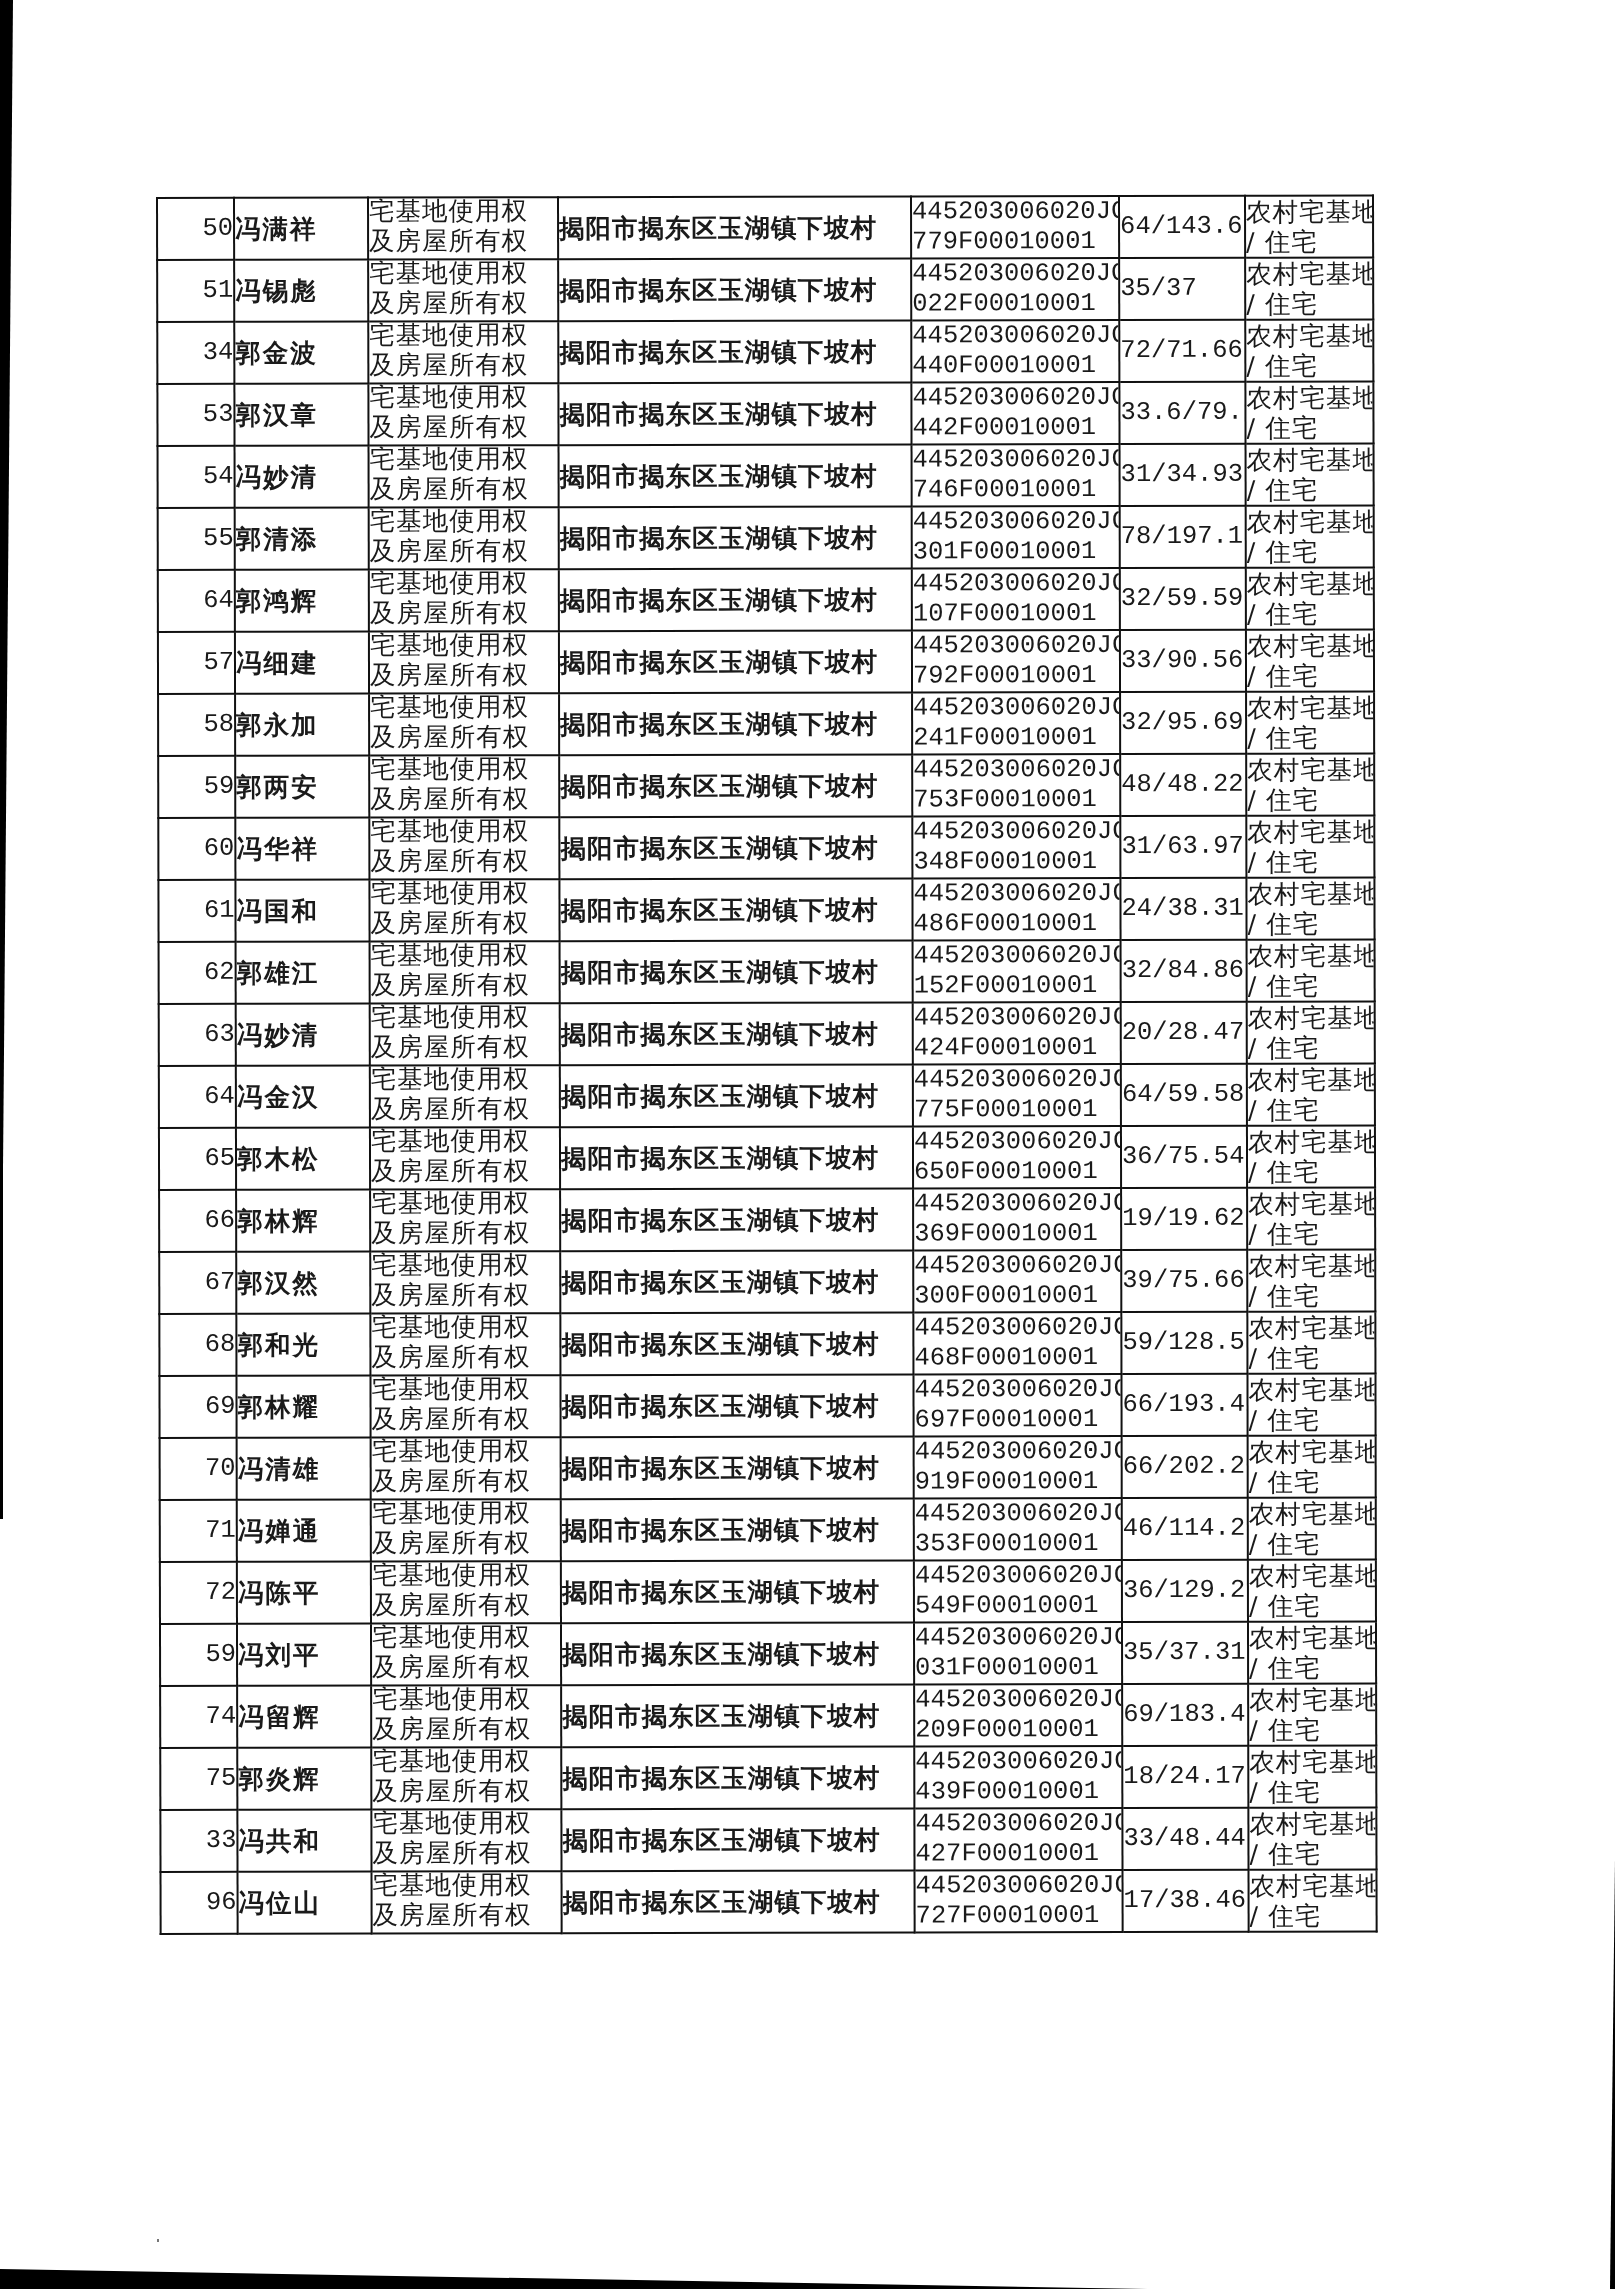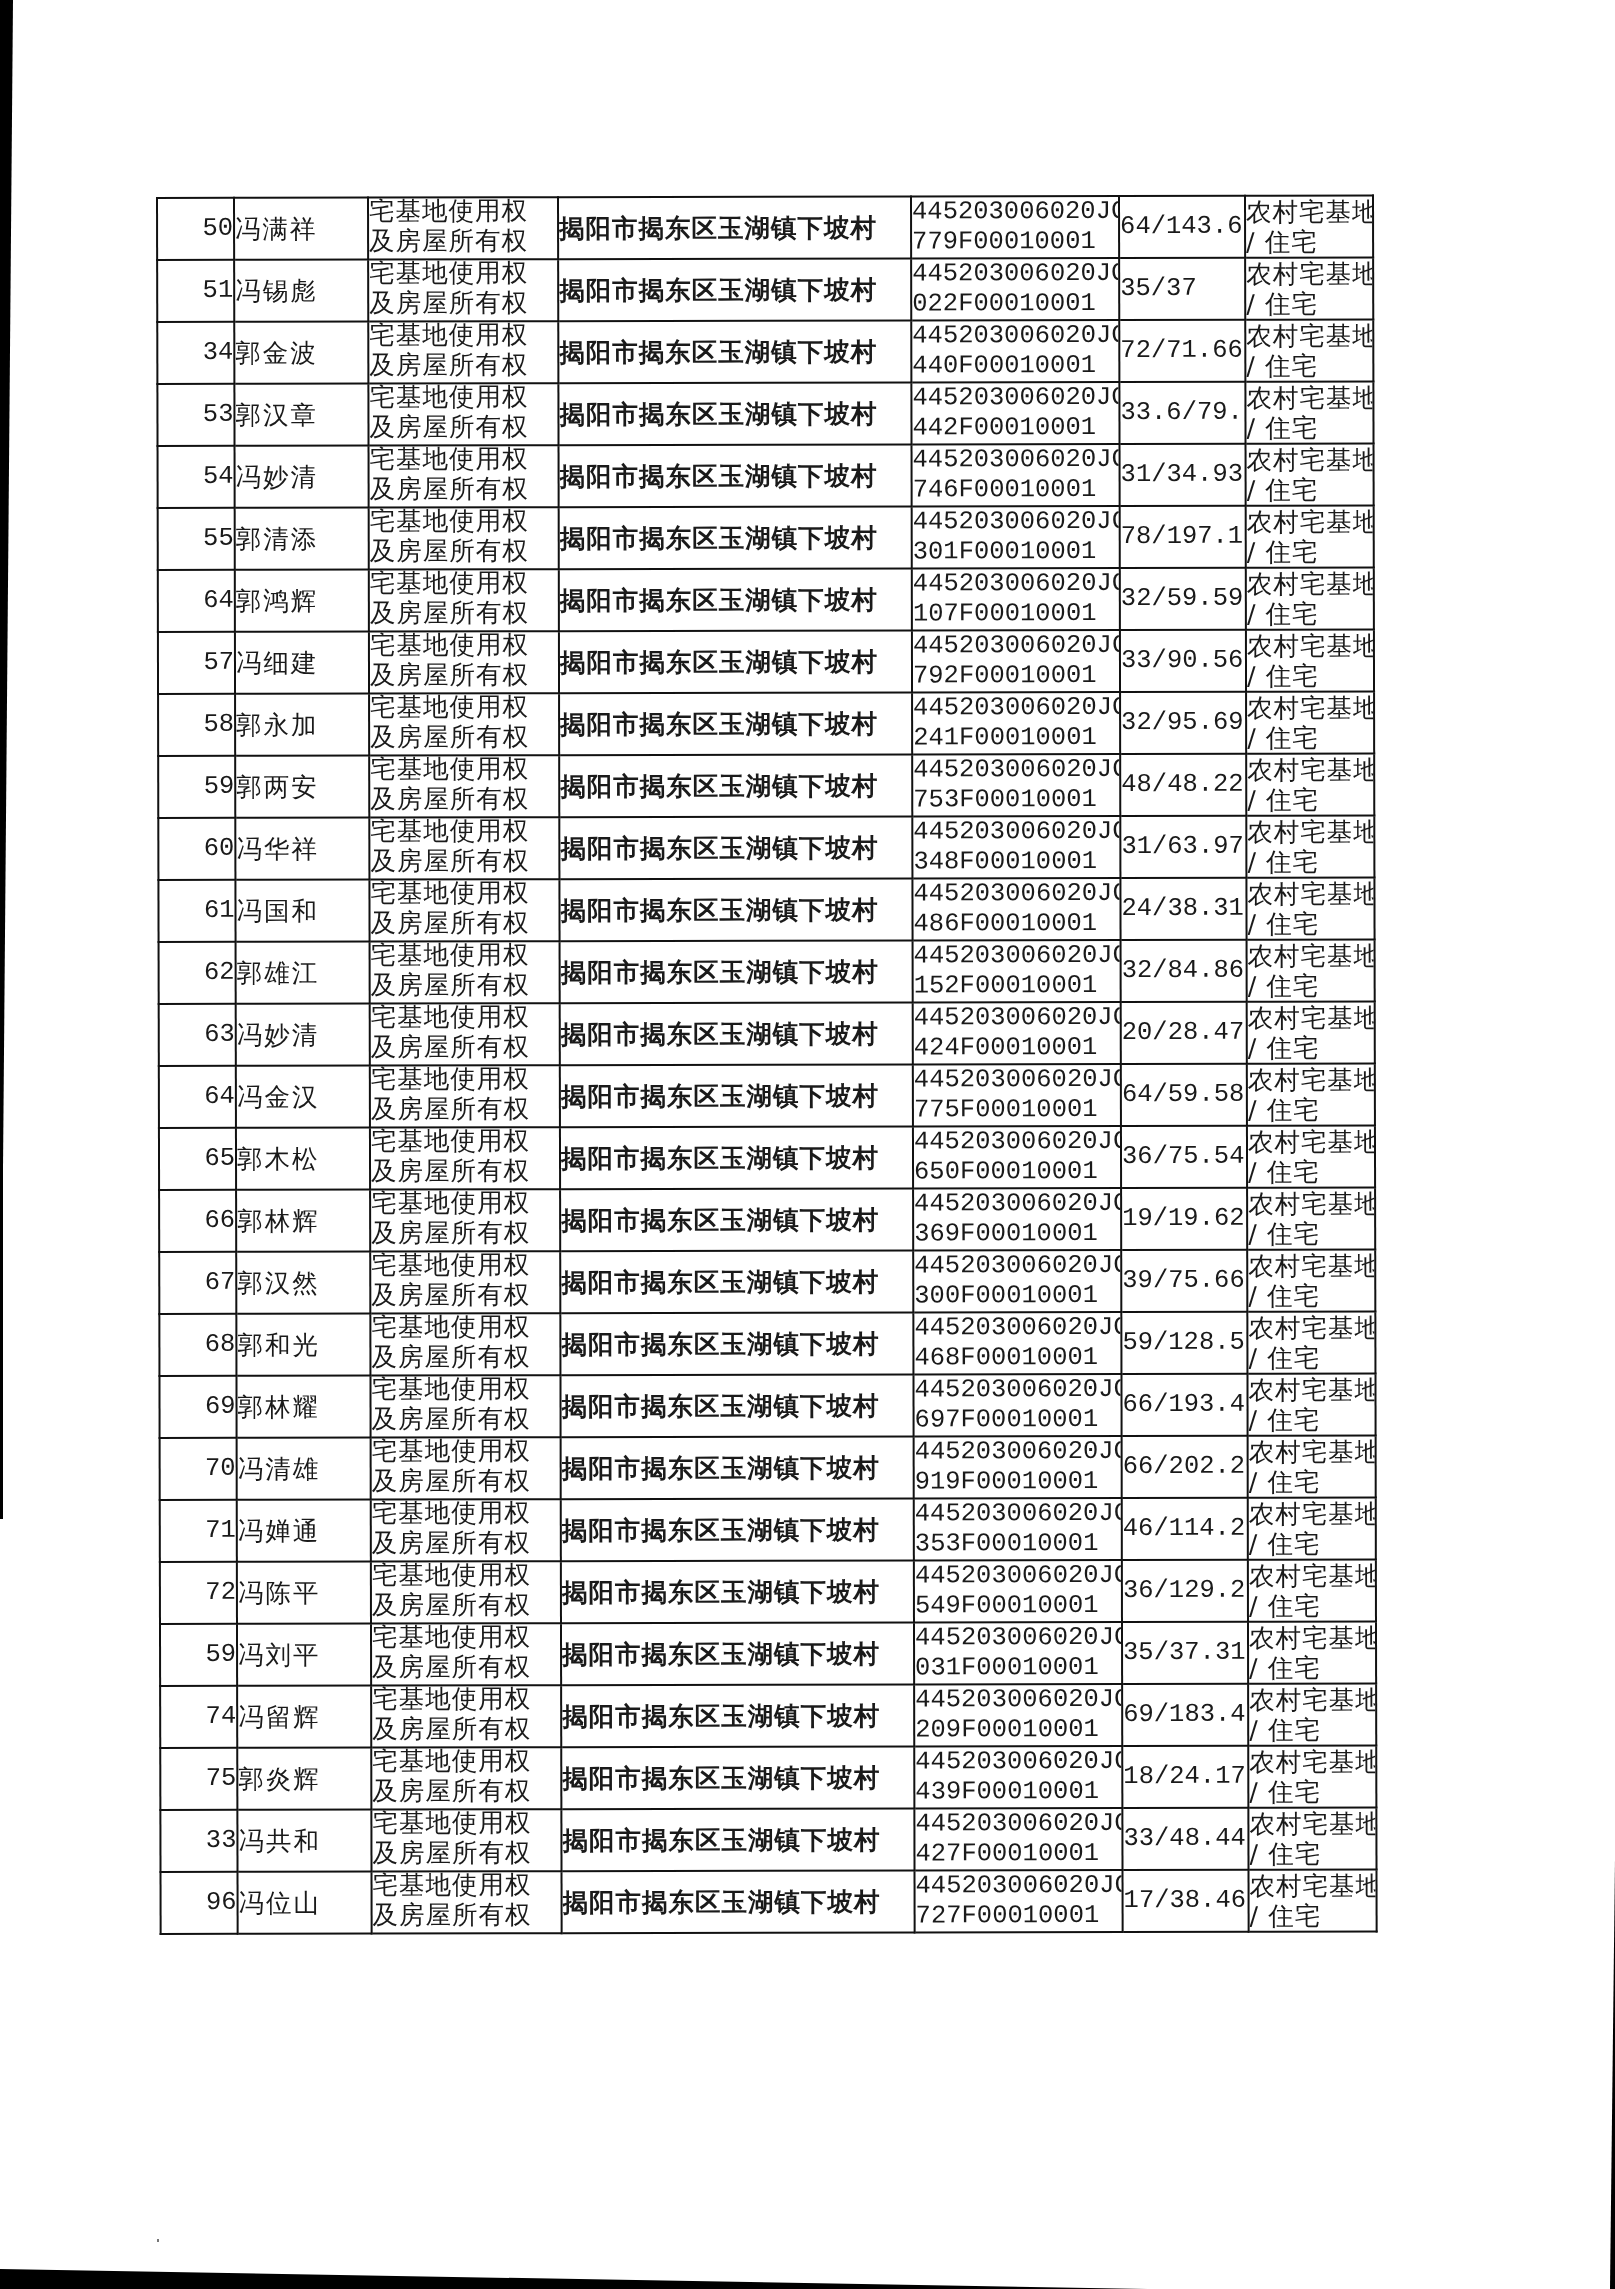--- a/index.html
+++ b/index.html
@@ -62,21 +62,21 @@
       border: 2.5px solid #111;
       height: 60px;
       padding: 0;
       vertical-align: middle;
       font-size: 25.5px;
       line-height: 30px;
       overflow: hidden;
       white-space: nowrap;
     }
     td.c-no { text-align: right; padding-right: 2px; font-family: Liberation Mono, monospace; font-size: 26.5px; }
-    td.c-name { padding-left: 7.8px; font-family: "DejaVu Sans", sans-serif; letter-spacing: 2px; }
+    td.c-name { padding-left: 7.8px; font-family: "DejaVu Sans", sans-serif; letter-spacing: 2px; font-weight: bold; }
     td.c-type { padding-left: 5.9px; font-family: Liberation Mono, monospace; font-size: 24.5px; line-height: 29px; letter-spacing: 1px; }
     td.c-addr { padding-left: 9.8px; font-family: "DejaVu Sans", sans-serif; font-size: 24.5px; letter-spacing: 1px; font-weight: bold; }
     td.c-code { padding-left: 3.9px; font-family: "Liberation Mono", "DejaVu Sans Mono", monospace; font-size: 23.5px; line-height: 29px; }
     td.c-area { padding-left: 3.9px; font-family: "Liberation Mono", "DejaVu Sans Mono", monospace; font-size: 24.5px; white-space: normal; word-break: break-all; }
     td.c-use { padding-left: 5.9px; font-family: "DejaVu Sans", sans-serif; font-size: 24.5px; line-height: 29px; letter-spacing: 1px; margin-top: 23px; }
     .line { display: block; }
   </style>
 </head>
 <body>
 

